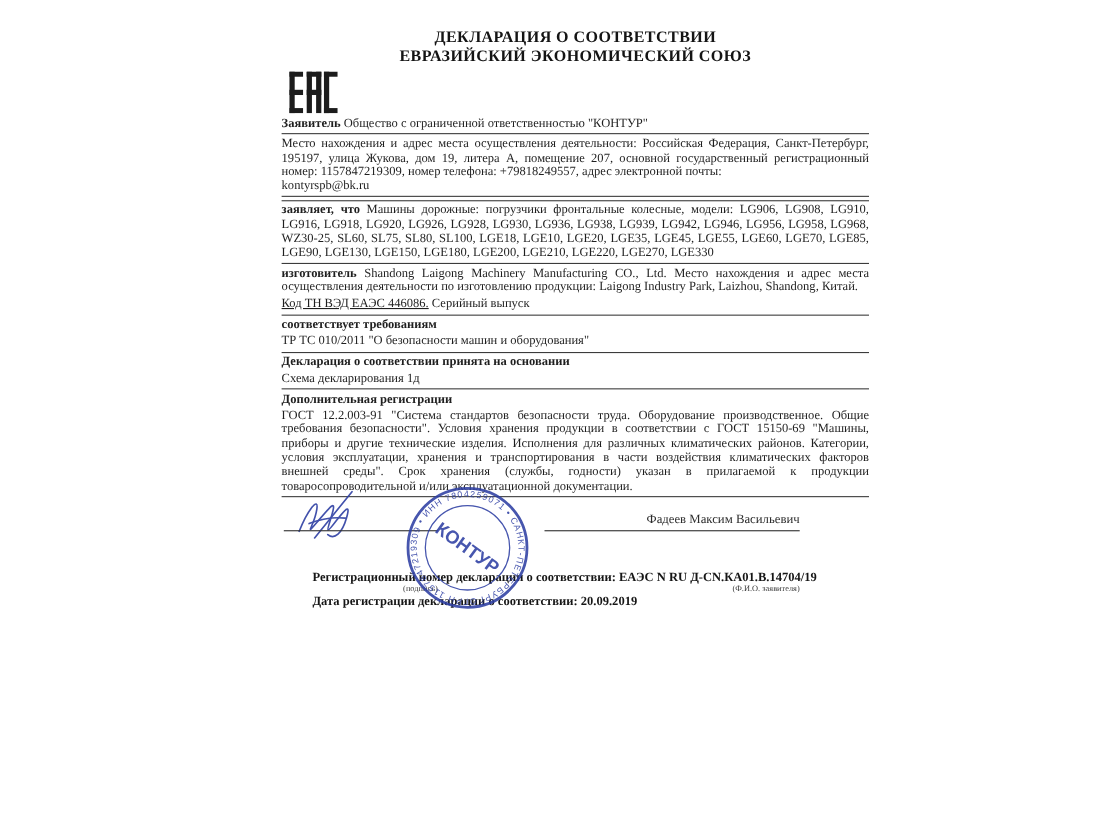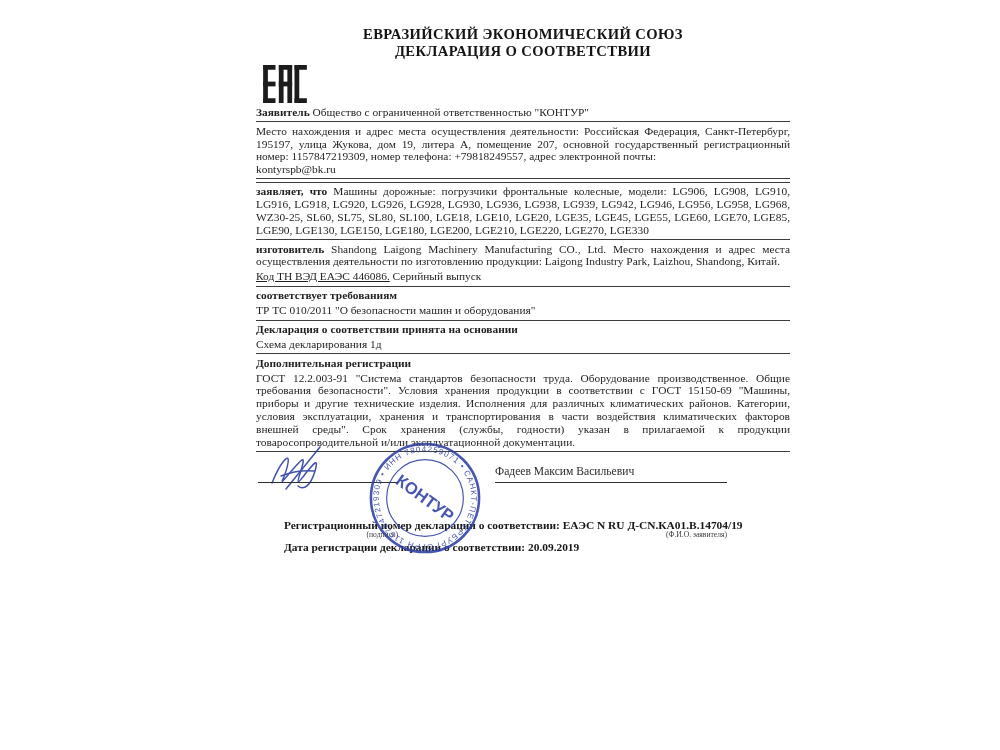--- a/index.html
+++ b/index.html
@@ -14,33 +14,33 @@
   .just{text-align:justify;}
   .mt2{margin-top:2px;} .mt3{margin-top:3px;}
   .sig-row{position:relative;height:58px;margin-top:3px;}
   .sig-svg{position:absolute;left:0;top:-10px;width:104px;height:48px;}
   .sig-line{position:absolute;top:27px;border-top:1px solid #2e2e2e;}
   .sig-line.left{left:2px;width:140px;}
   .sig-line.right{left:239px;width:232px;}
   .cap{position:absolute;top:30px;font-size:7.6px;color:#3a3a3a;text-align:right;margin-top:44px;}
   .cap.left{left:2px;width:140px;}
   .cap.right{left:239px;width:232px;}
-  .sig-name{position:absolute;left:239px;top:11px;width:232px;text-align:left;font-size:11.6px;color:#2b2b2b;}
+  .sig-name{position:absolute;left:239px;top:11px;width:232px;text-align:right;font-size:11.6px;color:#2b2b2b;}
   .stamp{position:absolute;left:110px;top:-16px;width:118px;height:118px;opacity:.88;z-index:5;}
   .reg{margin-top:6px;font-weight:700;color:#161616;margin-left:28px;}
   .reg + .reg{margin-top:9px;}
 </style>
 </head>
 <body>
 
 <div class="page">
   <div class="doc">
 
+    <div class="title">ДЕКЛАРАЦИЯ О СООТВЕТСТВИИ</div>
     <div class="title">ЕВРАЗИЙСКИЙ ЭКОНОМИЧЕСКИЙ СОЮЗ</div>
-    <div class="title">ДЕКЛАРАЦИЯ О СООТВЕТСТВИИ</div>
 
     <div class="eac">
       <svg width="46" height="38" viewBox="0 0 46 40" fill="#1c1c1c">
         <rect x="0" y="0" width="5" height="40"></rect>
           <rect x="0" y="0" width="13" height="5"></rect>
         <rect x="0" y="17.5" width="13" height="5"></rect>
           <rect x="0" y="35" width="13" height="5"></rect>
         <rect x="16.5" y="0" width="5" height="40"></rect>
           <rect x="25.5" y="0" width="5" height="40"></rect>
         <rect x="16.5" y="0" width="14" height="5"></rect>

